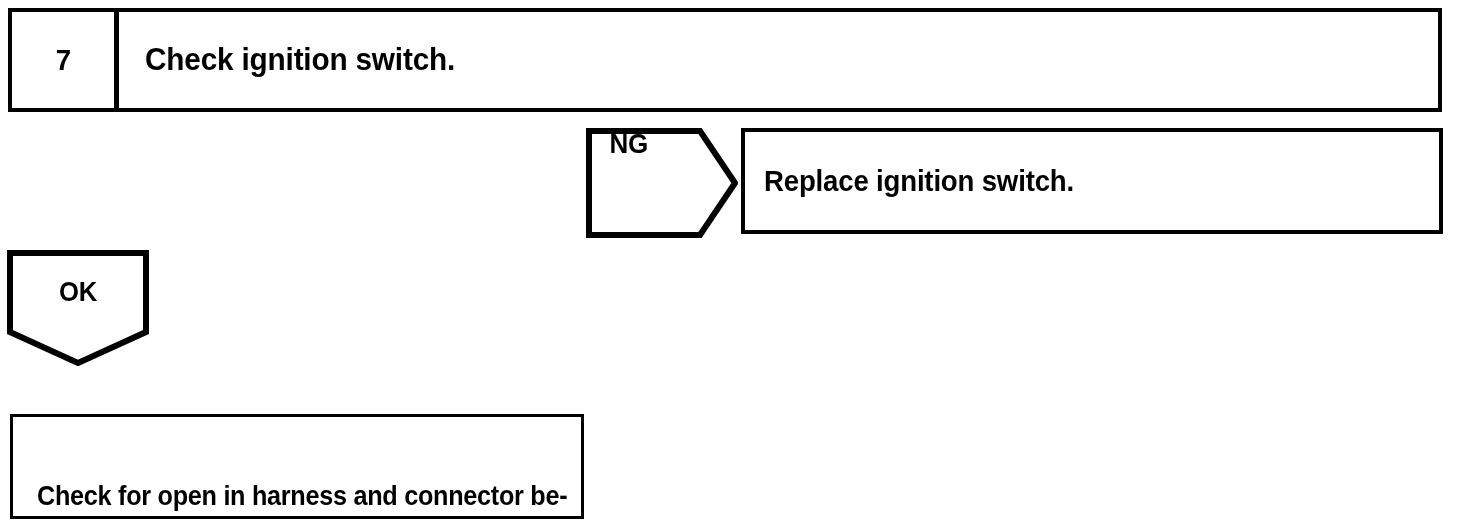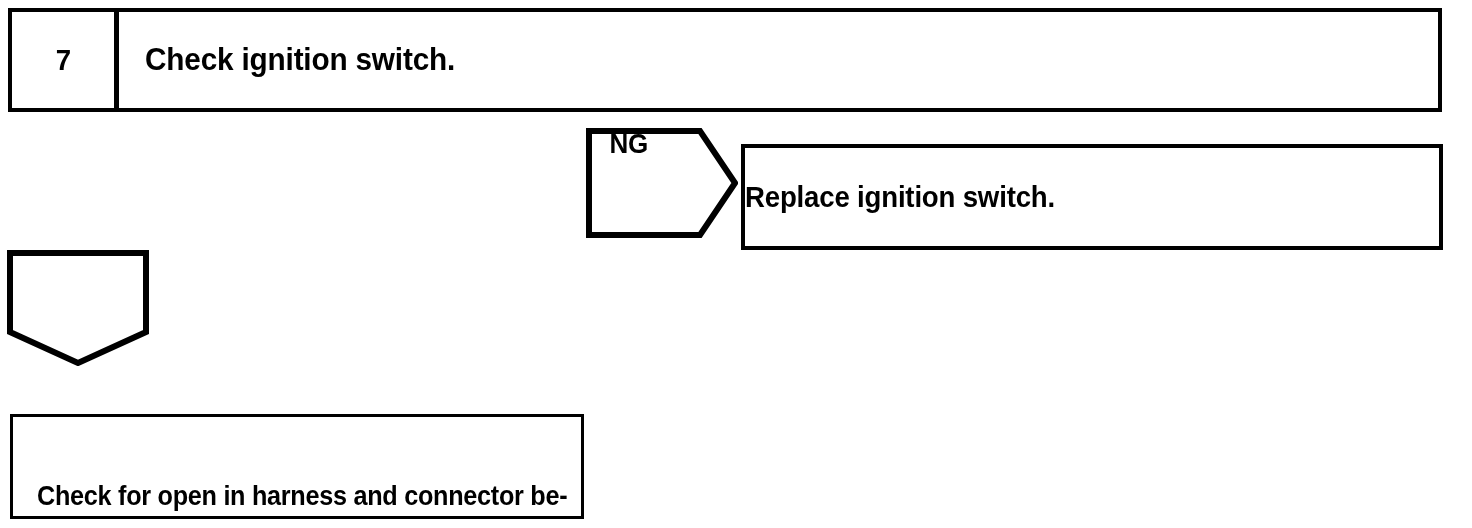--- a/index.html
+++ b/index.html
@@ -98,21 +98,21 @@
     position: absolute;
     left: 741px;
     top: 128px;
     width: 702px;
     height: 106px;
     box-sizing: border-box;
     border: 4px solid #000;
     background: #fff;
     display: flex;
     align-items: center;
-    margin-top: 16px;
+    padding-left: 19px;
   }
   .result-text {
     font-size: 30px;
     font-weight: bold;
     line-height: 1.05;
     letter-spacing: -0.2px;
     transform: scaleX(0.92);
     transform-origin: left center;
   }
 
@@ -194,20 +194,23 @@
 
   <div class="result-box">
     <div class="result-text">Replace ignition switch.</div>
   </div>
 
   <div class="ok-tag">
     <svg width="142" height="116" viewBox="0 0 142 116" xmlns="http://www.w3.org/2000/svg">
       <polygon points="3,3 139,3 139,82 71,113 3,82" fill="#ffffff" stroke="#000000" stroke-width="6" stroke-linejoin="miter"></polygon>
     </svg>
   </div>
+  <div class="ok-label">
+    <span>OK</span>
+  </div>
 
   <div class="final-box">
     <div class="final-text">
       <span class="final-line">Check for open in harness and connector be-</span>
       
       
     </div>
   </div>
 
 </div>

